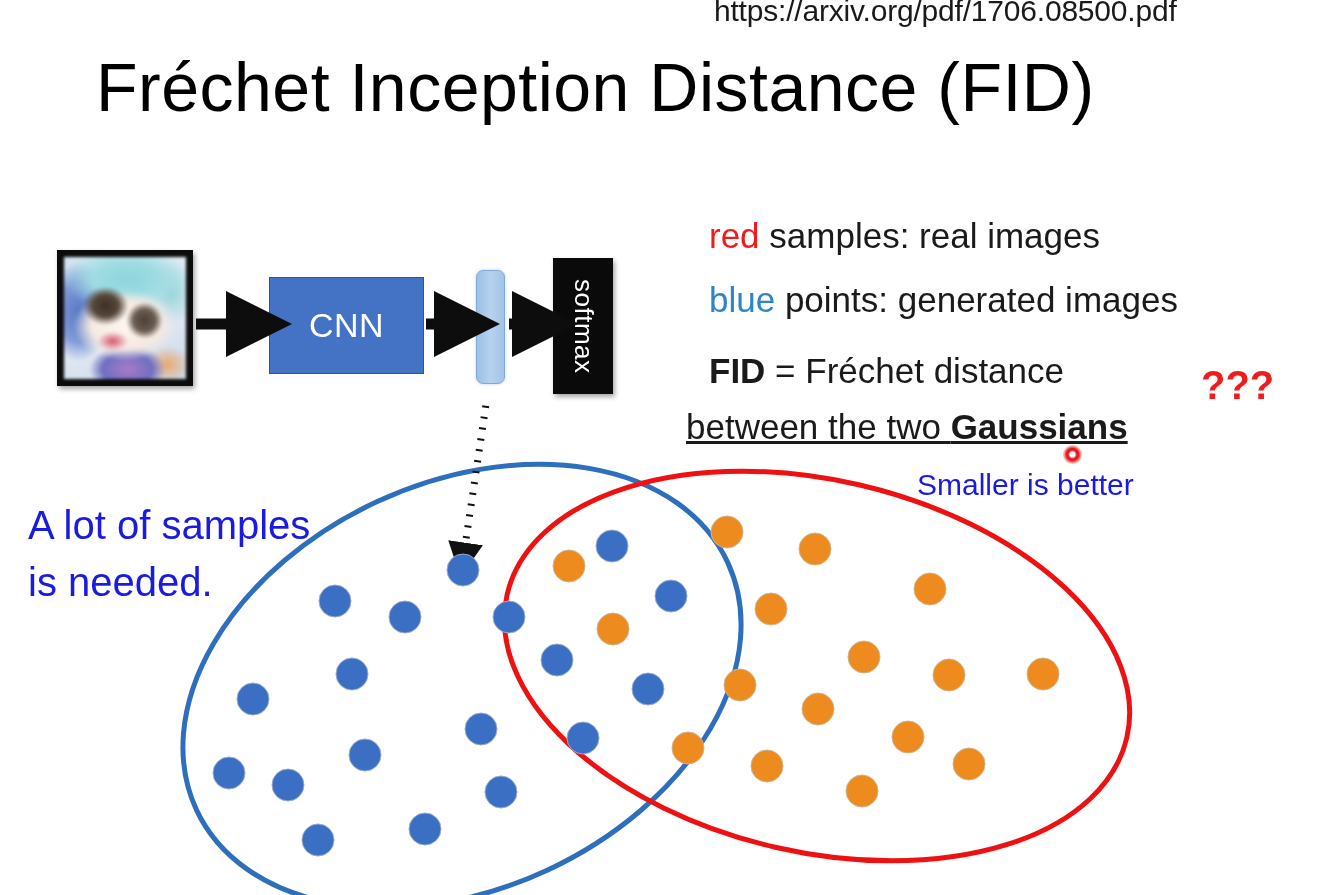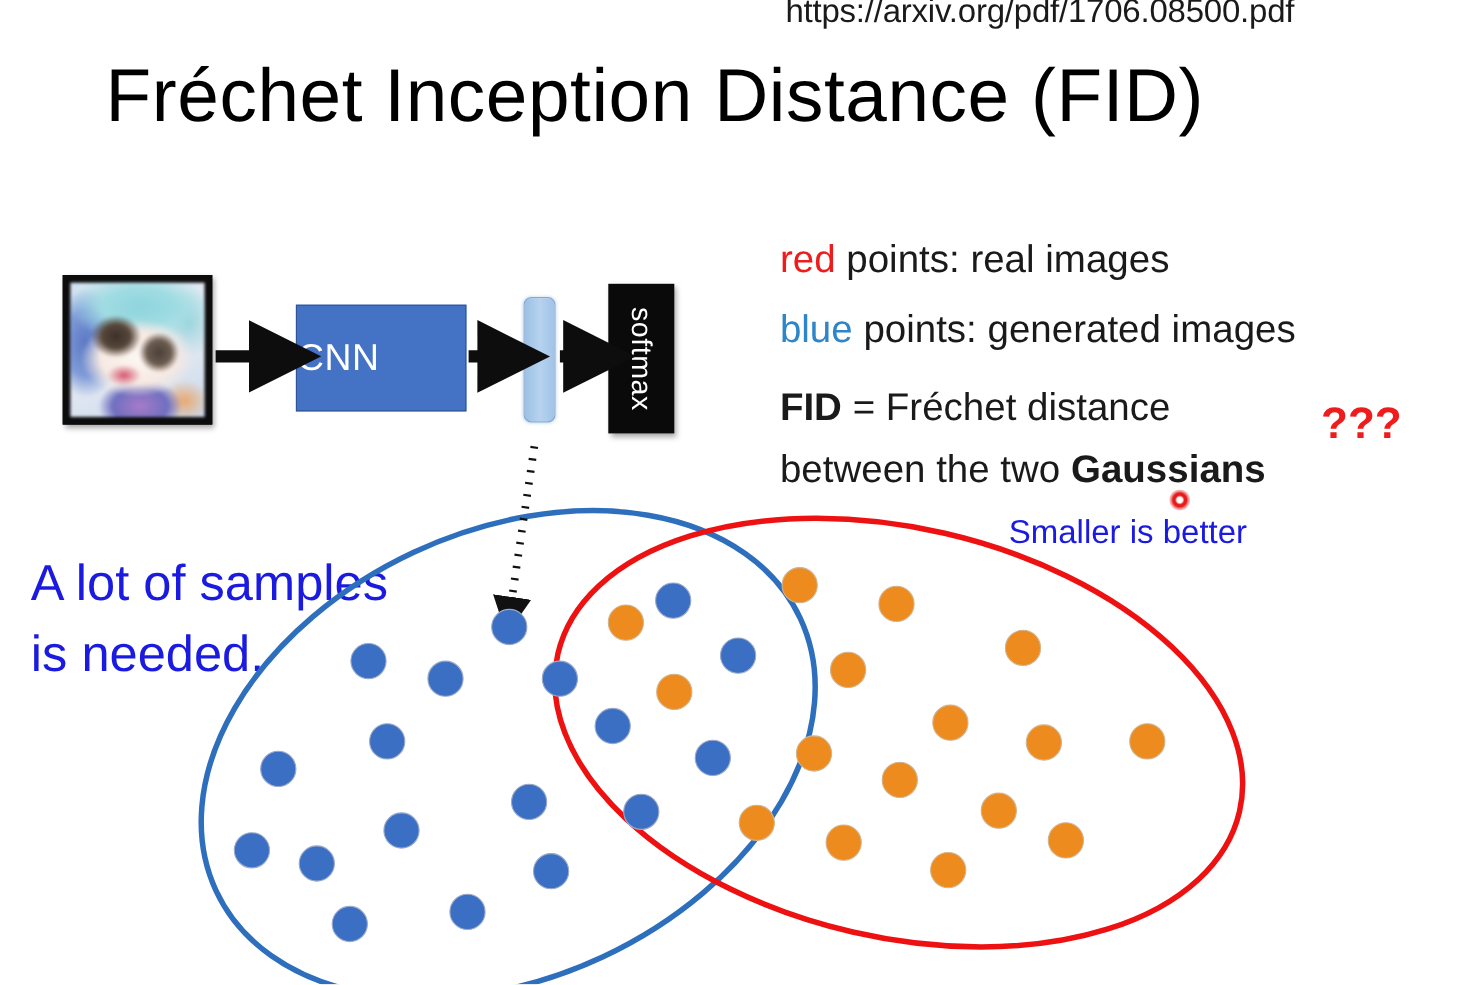--- a/index.html
+++ b/index.html
@@ -70,21 +70,21 @@
     filter: blur(1.4px);
   }
 
   
   #cnn-box {
     position: absolute;
     left: 269px; top: 277px;
     width: 153px; height: 95px;
     background: #4472c4;
     border: 1px solid #2e5396;
-    display: flex; align-items: center; 
+    display: flex; align-items: center; justify-content: center;
   }
   #cnn-label {
     color: #ffffff;
     font-size: 34px;
     letter-spacing: 0.5px;
   }
 
   #feature-bar {
     position: absolute;
     left: 476px; top: 270px;
@@ -116,21 +116,21 @@
   .rt {
     position: absolute;
     font-size: 35px;
     color: #1a1a1a;
     white-space: nowrap;
     line-height: 1.0;
   }
   #line-red   { left: 709px; top: 218px; }
   #line-blue  { left: 709px; top: 282px; }
   #line-fid1  { left: 709px; top: 353px; }
-  #line-fid2  { left: 709px; top: 409px; }
+  #line-fid2  { left: 686px; top: 409px; text-decoration: underline; }
 
   .kw-red  { color: #ee1c1c; margin-top: 16px; }
   .kw-blue { color: #2e86c8; }
   .bold    { font-weight: bold; }
 
   #qmarks {
     position: absolute;
     left: 1201px; top: 363px;
     font-size: 40px;
     font-weight: 600;
@@ -142,21 +142,21 @@
     position: absolute;
     left: 917px; top: 468px;
     font-size: 30px;
     color: #1a1ae0;
     white-space: nowrap;
   }
 
   #left-note {
     position: absolute;
     left: 28px; top: 497px;
-    font-size: 46px;
+    font-size: 40px;
     color: #1a1ae0;
     line-height: 1.42;
     white-space: pre-line;
   }
 
   
   #laser-pointer {
     position: absolute;
     left: 1063px; top: 445px;
     width: 19px; height: 19px;
@@ -202,21 +202,21 @@
           <path d="M0,0 L6,3 L0,6 Z" fill="#0d0d0d"></path>
         </marker>
       </defs>
       <line x1="196" y1="324" x2="259" y2="324" stroke="#0d0d0d" stroke-width="11" marker-end="url(#blkarrow)"></line>
       <line x1="426" y1="324" x2="467" y2="324" stroke="#0d0d0d" stroke-width="11" marker-end="url(#blkarrow)"></line>
       <line x1="509" y1="324" x2="545" y2="324" stroke="#0d0d0d" stroke-width="11" marker-end="url(#blkarrow)"></line>
     </svg>
   </div>
 
   <div class="rt" id="line-red">
-    <span class="kw-red">red</span><span> points: real images</span>
+    <span class="kw-red">red</span><span> samples: real images</span>
   </div>
 
   <div class="rt" id="line-fid1">
     <span class="bold">FID</span><span> = Fréchet distance</span>
   </div>
 
   <div class="rt" id="line-blue">
     <span class="kw-blue">blue</span><span> points: generated images</span>
   </div>
 

